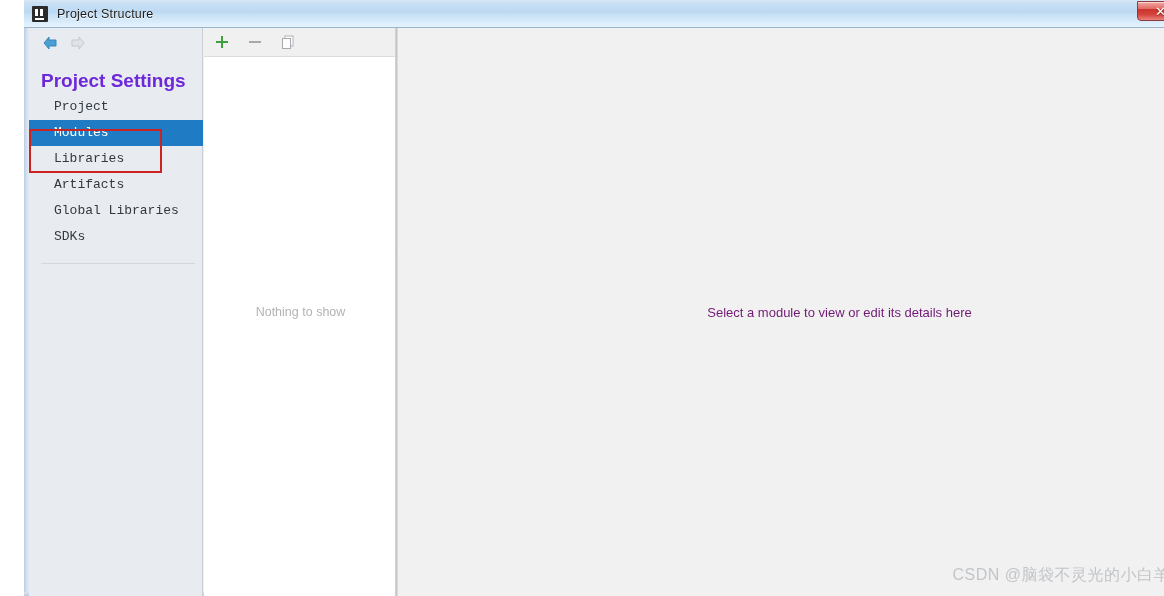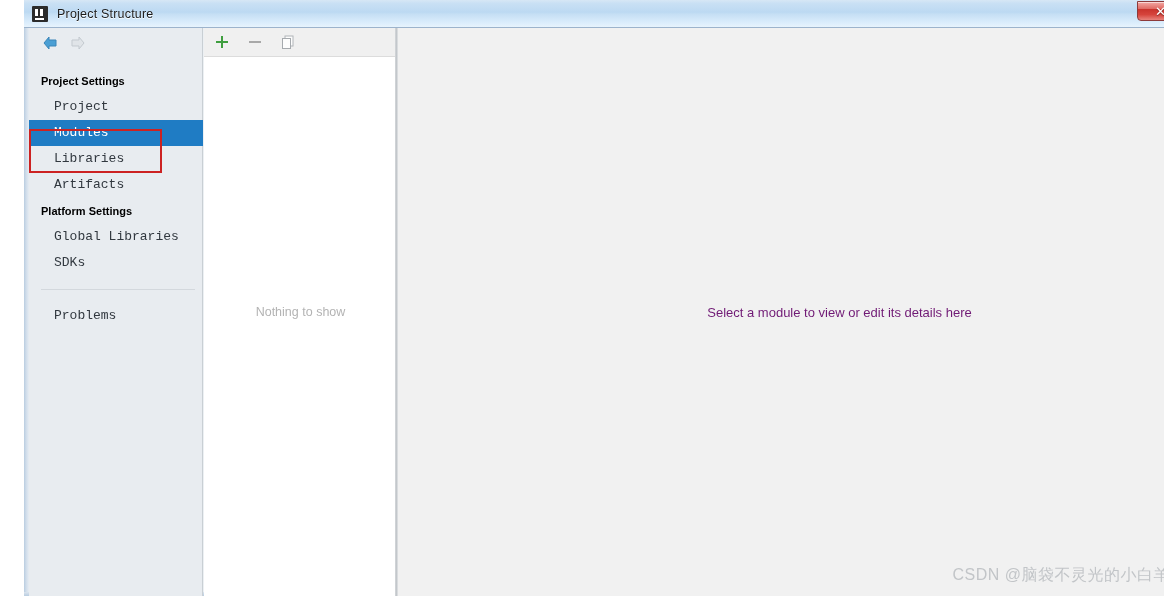--- a/index.html
+++ b/index.html
@@ -144,23 +144,23 @@
     padding-left: 12px;
   }
   .nav-arrow { width: 18px; height: 16px; display: block; cursor: default; }
 
   .nav-list {
     position: absolute;
     left: 0; top: 40px;
     width: 174px;
   }
   .nav-group {
-    font-size: 11px;
+    font-size: 19px;
     font-weight: bold;
-    color: #000000;
+    color: #6d28d9;
     padding: 5px 0 5px 12px;
     line-height: 16px;
     white-space: nowrap;
   }
   .nav-item {
     font-size: 13px;
     color: #31383f;
     padding: 5px 0 5px 25px;
     line-height: 16px;
     white-space: nowrap;
@@ -299,28 +299,26 @@
 
       <div class="nav-list">
 
         <div class="nav-group">Project Settings</div>
 
         <div class="nav-item">Project</div>
         <div class="nav-item selected">Modules</div>
         <div class="nav-item">Libraries</div>
         <div class="nav-item">Artifacts</div>
 
-        <div class="nav-group">Platform Settings</div>
 
         <div class="nav-item">Global Libraries</div>
         <div class="nav-item">SDKs</div>
 
         <div class="nav-sep"></div>
 
-        <div class="nav-item">Problems</div>
       </div>
     </div>
 
     <div class="annot-box"></div>
 
     <div class="list-panel">
       <div class="list-empty">Nothing to show</div>
       <div class="list-toolbar">
         <span class="tb-btn">
           <svg width="14" height="14" viewBox="0 0 14 14">

